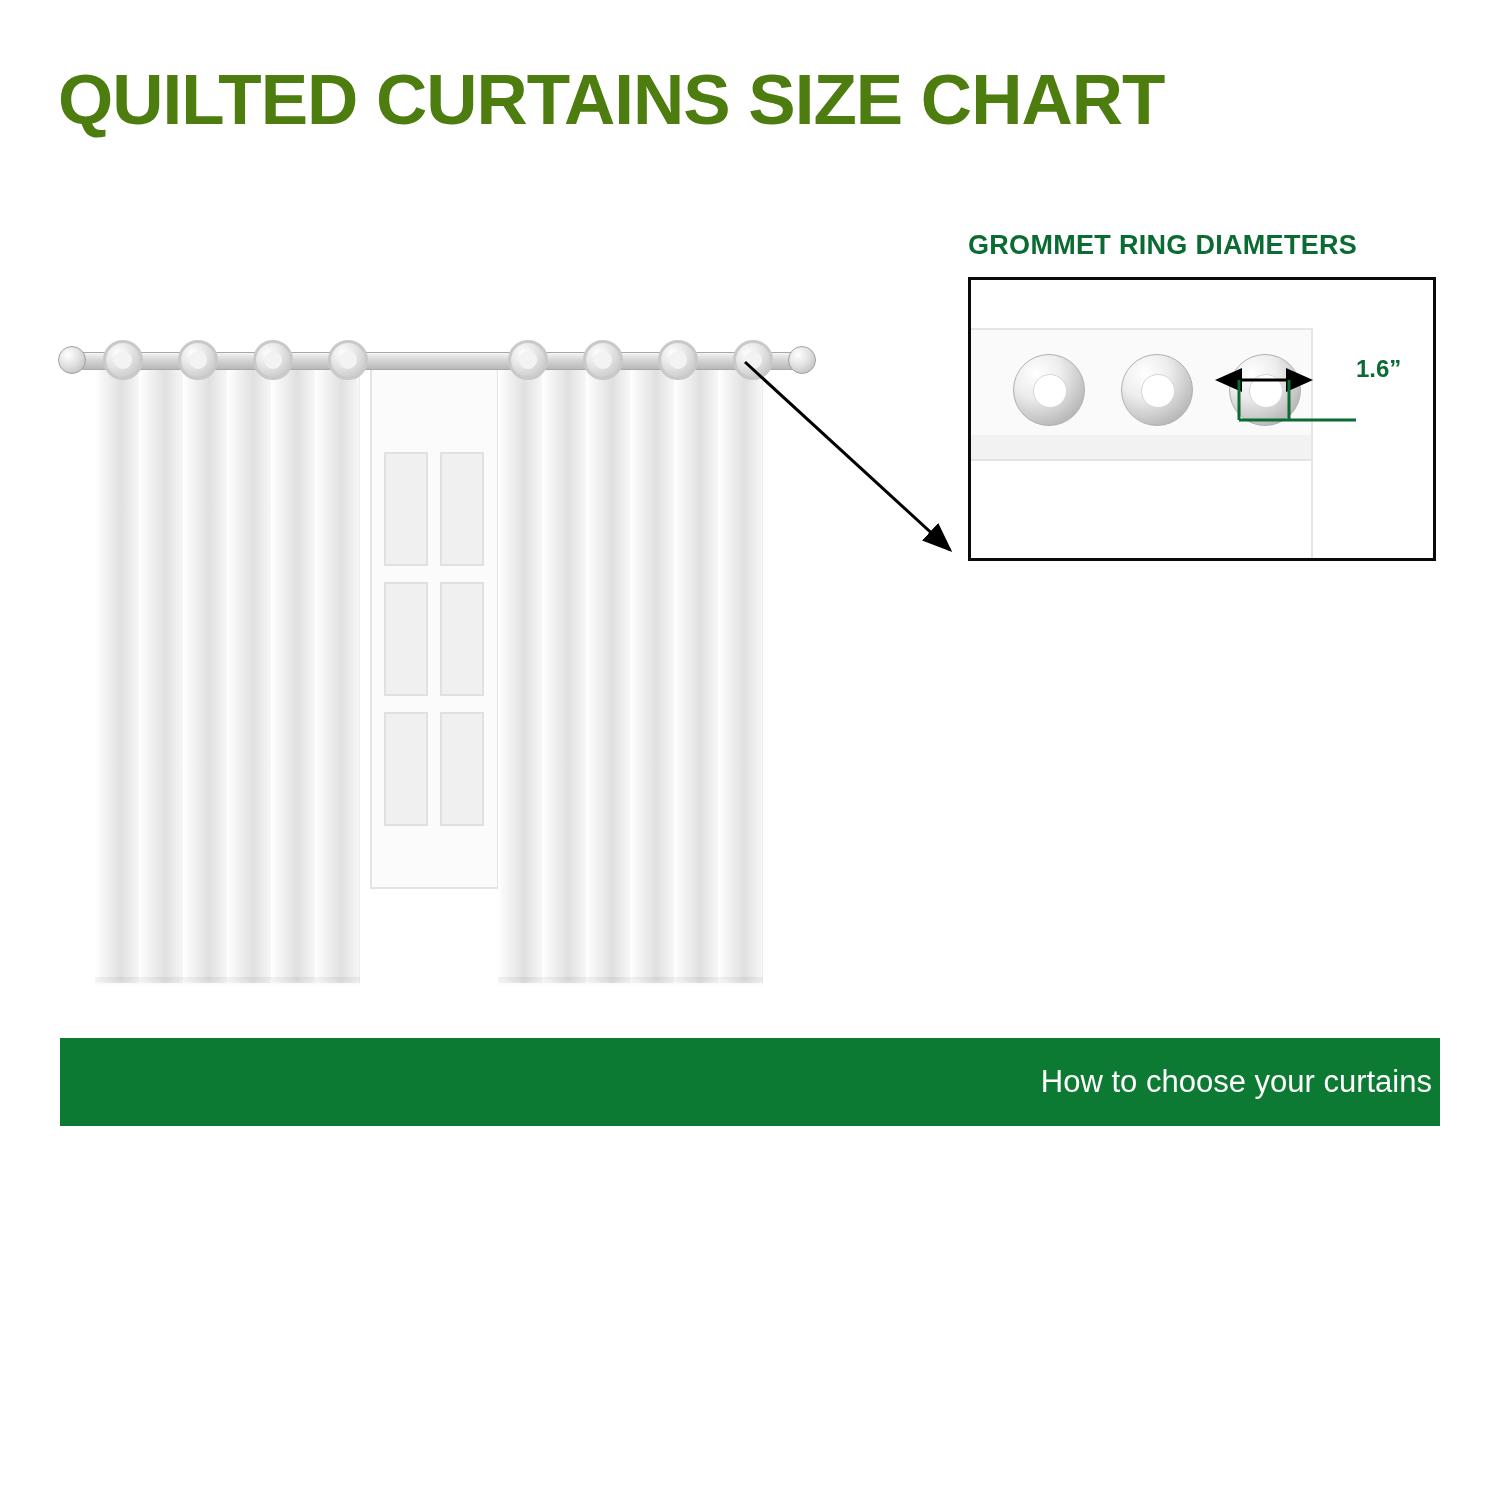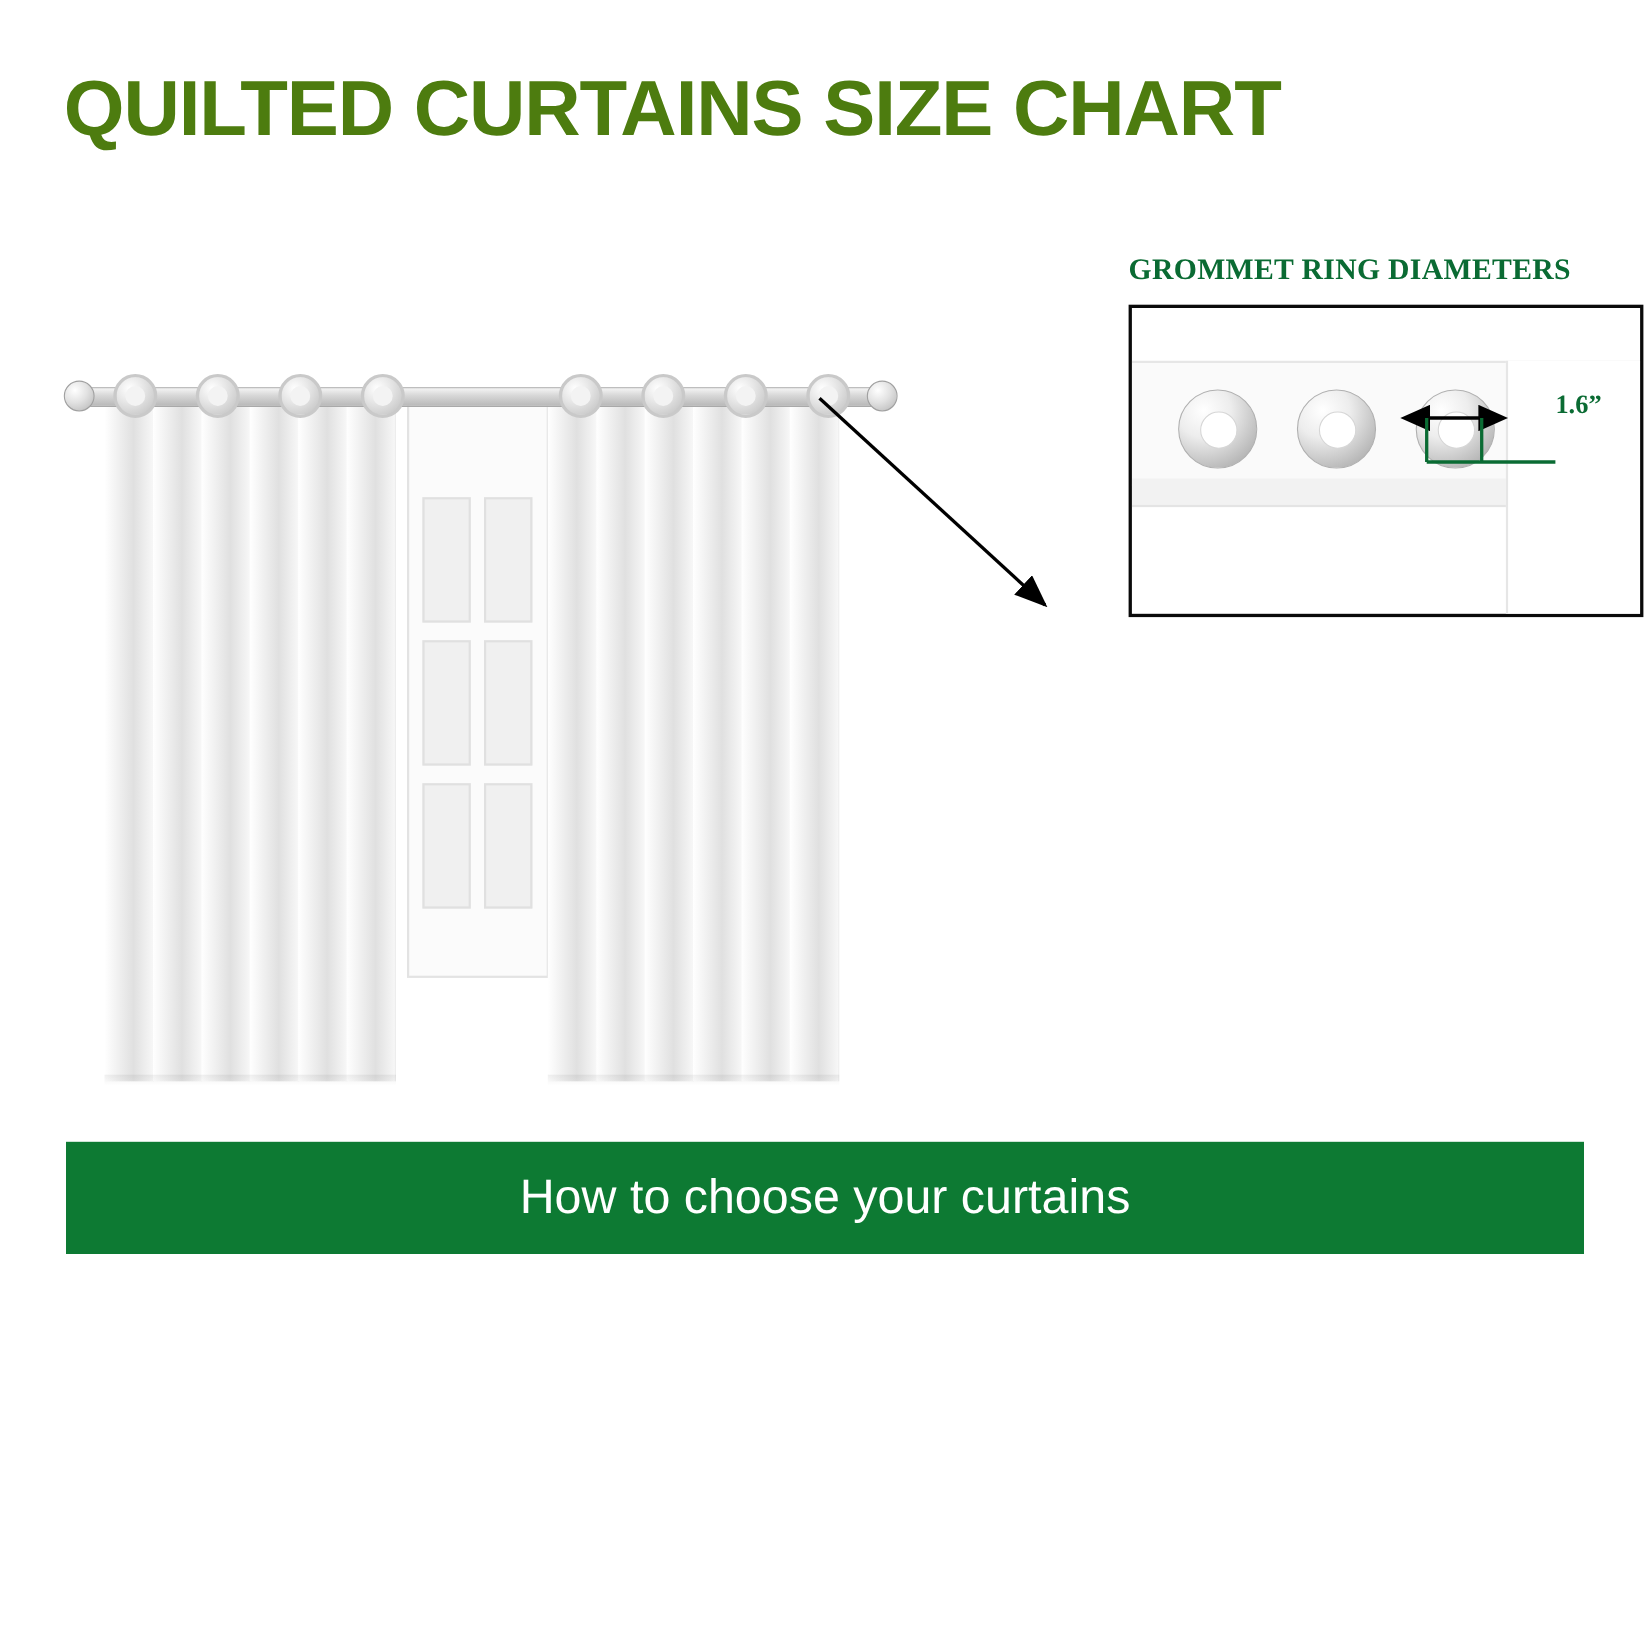--- a/index.html
+++ b/index.html
@@ -120,24 +120,23 @@
     position: absolute;
     left: 8px; top: 8px;
     width: 18px; height: 18px;
     border-radius: 50%;
     background: #f3f3f3;
   }
 
   
   #grommet-callout {
     position: absolute;
-    left: 1026px;
+    left: 968px;
     top: 230px;
     width: 472px;
-    font-family: Liberation Serif, serif;
   }
   #grommet-title {
     font-size: 27px;
     font-weight: bold;
     color: #0a6b33;
     letter-spacing: 0.3px;
     margin-bottom: 16px;
     white-space: nowrap;
   }
   #grommet-box {
@@ -216,26 +215,27 @@
   }
   #size-table td, #size-table th {
     border: 2px solid #ffffff;
     background: #0d7a33;
     color: #ffffff;
     text-align: center;
     vertical-align: middle;
     padding: 10px 6px;
   }
   #size-table .table-header-cell {
-    font-size: 44px;
+    font-size: 31px;
     font-weight: normal;
-    padding: 26px 24px;
+    padding: 26px 8px;
     border-top: none;
     border-left: none;
     border-right: none;
+    text-align: right;
   }
   #size-table .row-label {
     font-size: 31px;
     width: 272px;
     line-height: 1.2;
     border-left: none;
   }
   #size-table .cell-value {
     font-size: 34px;
     line-height: 1.2;

